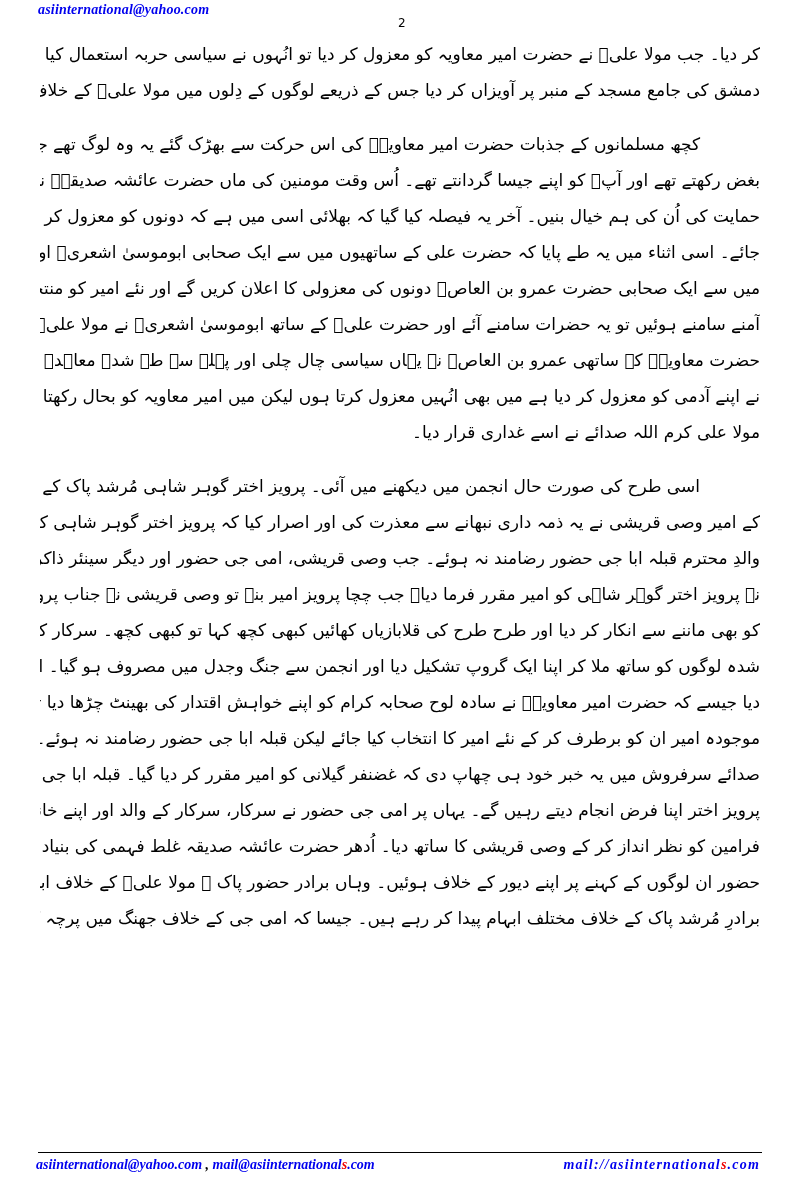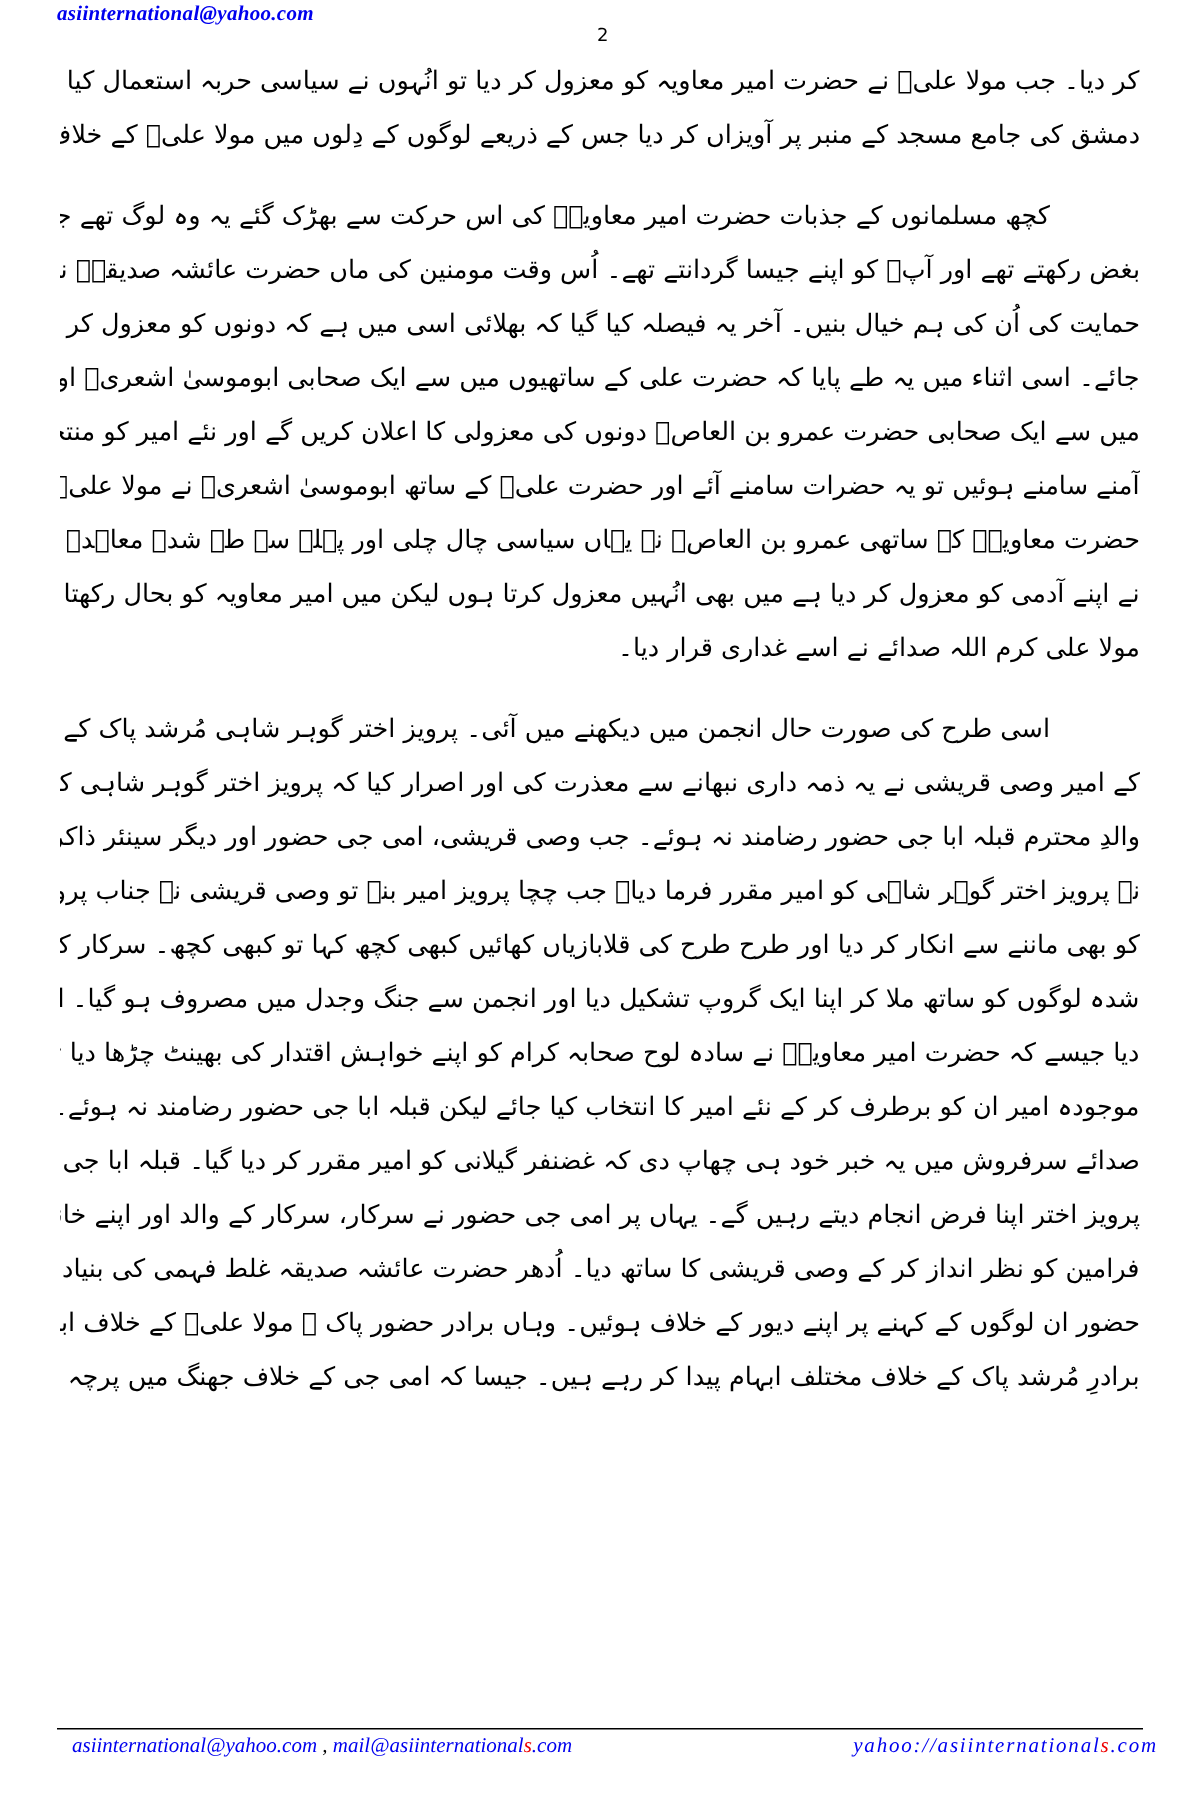--- a/index.html
+++ b/index.html
@@ -5,21 +5,21 @@
     html, body { margin: 0; padding: 0; background: #ffffff; }
     body { width: 800px; height: 1200px; position: relative; overflow: hidden; font-family: "DejaVu Sans", sans-serif; color: #000; }
     .hdr-email { position: absolute; left: 38px; top: 2px; font-family: "Liberation Serif", serif; font-style: italic; font-weight: bold; font-size: 14px; color: #0000ee; text-decoration: none; letter-spacing: 0.2px; }
     .page-num { position: absolute; left: 398px; top: 16px; font-family: "DejaVu Sans", sans-serif; font-size: 12px; color: #000; }
     .content { position: absolute; left: 40px; top: 36px; width: 720px; direction: rtl; text-align: justify; }
     .line { font-family: "DejaVu Sans", sans-serif; font-size: 17px; line-height: 36px; height: 36px; white-space: nowrap; overflow: hidden; text-align: justify; text-align-last: justify; direction: rtl; }
     .line.last { text-align-last: right; }
     .line.indent { padding-right: 60px; }
     .para-gap { height: 18px; }
     .footer-rule { position: absolute; left: 38px; top: 1152px; width: 724px; height: 0; border-top: 1.5px solid #000; }
-    .footer { position: absolute; top: 1157px; left: 48px; width: 724px; height: 20px; font-family: "Liberation Serif", serif; font-style: italic; font-weight: normal; font-size: 14px; }
+    .footer { position: absolute; top: 1157px; left: 36px; width: 724px; height: 20px; font-family: "Liberation Serif", serif; font-style: italic; font-weight: bold; font-size: 14px; }
     .footer a { color: #0000ee; text-decoration: none; }
     .footer .red { color: #ee0000; }
     .footer-left { position: absolute; left: 0; top: 0; }
     .footer-right { position: absolute; right: 0; top: 0; letter-spacing: 1.2px; }
   </style>
 </head>
 <body>
 
 <a class="hdr-email">asiinternational@yahoo.com</a>
 <div class="page-num">2</div>
@@ -57,14 +57,14 @@
     <div class="line">حضور ان لوگوں کے کہنے پر اپنے دیور کے خلاف ہوئیں۔ وہاں برادر حضور پاک ﷺ مولا علیؑ کے خلاف ابہام پیدا کئے گئے، یہاں</div>
     <div class="line">برادرِ مُرشد پاک کے خلاف مختلف ابہام پیدا کر رہے ہیں۔ جیسا کہ امی جی کے خلاف جھنگ میں پرچہ کرانا وغیرہ۔ اب ہماری ہمارے</div>
   </div>
 </div>
 
 <div class="footer-rule"></div>
 <div class="footer">
   <span class="footer-left">
     <a>asiinternational@yahoo.com</a><span> ,  </span><a><span>mail@asiinternational</span><span class="red">s</span><span>.com</span></a>
   </span>
-  <a class="footer-right"><span>yahoo://asiinternational</span><span class="red">s</span><span>.com</span></a>
+  <a class="footer-right"><span>mail://asiinternational</span><span class="red">s</span><span>.com</span></a>
 </div>
 
 </body></html>

